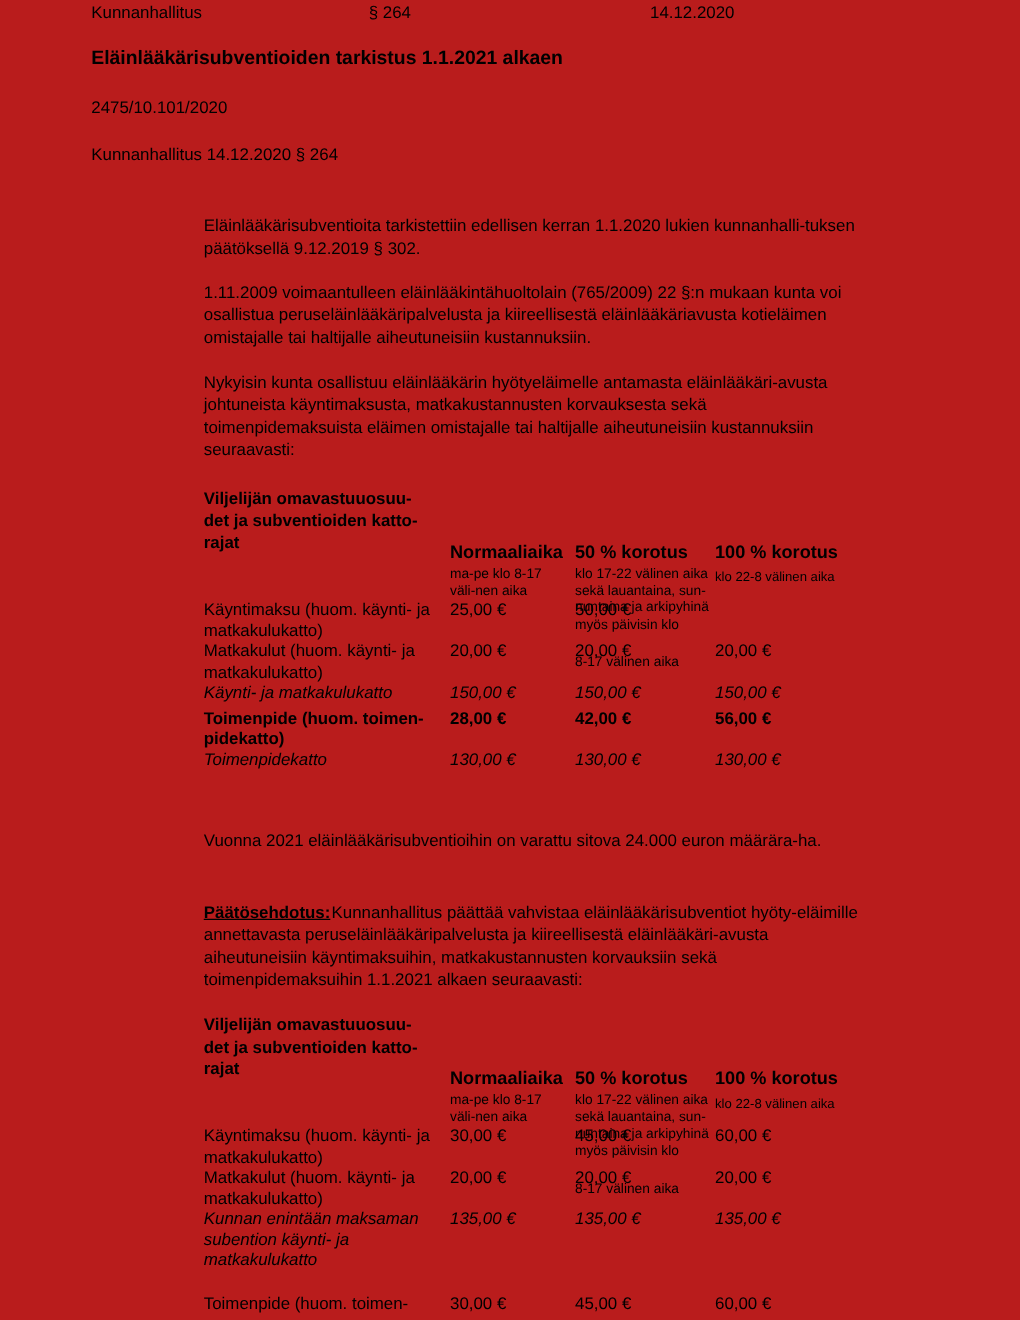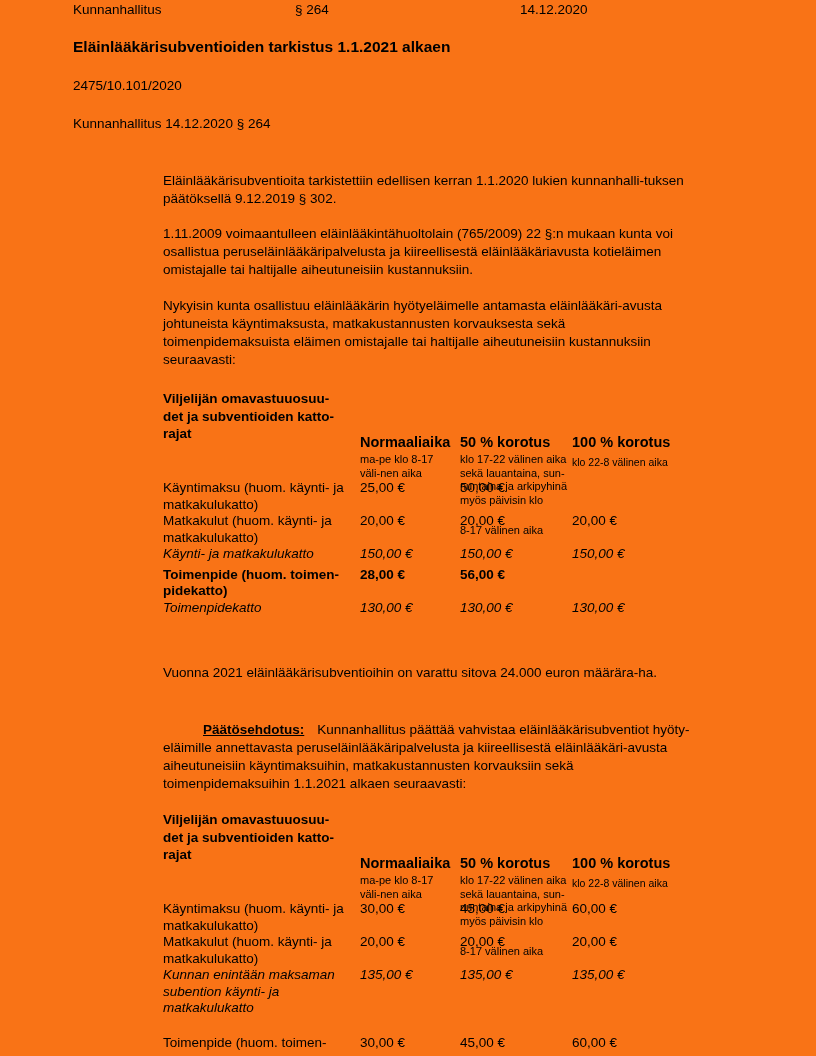--- a/index.html
+++ b/index.html
@@ -4,21 +4,21 @@
 <style>
   html, body {
     margin: 0;
     padding: 0;
     background: #ffffff;
   }
   .page {
     position: relative;
     width: 816px;
     height: 1056px;
-    background: #f97316;
+    background: #b91c1c;
     color: #000000;
     font-family: "Liberation Sans", "DejaVu Sans", sans-serif;
     font-size: 13.5px;
     overflow: hidden;
   }
   
   .doc-header {
     position: absolute;
     left: 73px; top: 2px;
     width: 700px; height: 18px;
@@ -46,22 +46,21 @@
     line-height: 18px;
   }
   .p1 { top: 172px; }
   .p2 { top: 225px; }
   .p3 { top: 297px; }
   .p4 { top: 664px; }
   .decision { top: 721px; }
   .decision-label {
     font-weight: bold;
     text-decoration: underline;
-    padding-right: 13px;
-    margin-left: 40px;
+    padding-right: 1px;
   }
 
   
   .vet-table {
     position: absolute;
     left: 163px;
     width: 522px;
   }
   .table1 { top: 390px; }
   .table2 { top: 811px; }
@@ -152,20 +151,21 @@
     </div>
     <div class="t-row italic">
       <div class="cell-label">Käynti- ja matkakulukatto</div>
       <div>150,00 €</div>
       <div>150,00 €</div>
       <div>150,00 €</div>
     </div>
     <div class="t-row gap-before">
       <div class="cell-label">Toimenpide (huom. toimen-pidekatto)</div>
       <div>28,00 €</div>
+      <div>42,00 €</div>
       <div>56,00 €</div>
     </div>
     <div class="t-row italic">
       <div class="cell-label">Toimenpidekatto</div>
       <div>130,00 €</div>
       <div>130,00 €</div>
       <div>130,00 €</div>
     </div>
   </div>
 

